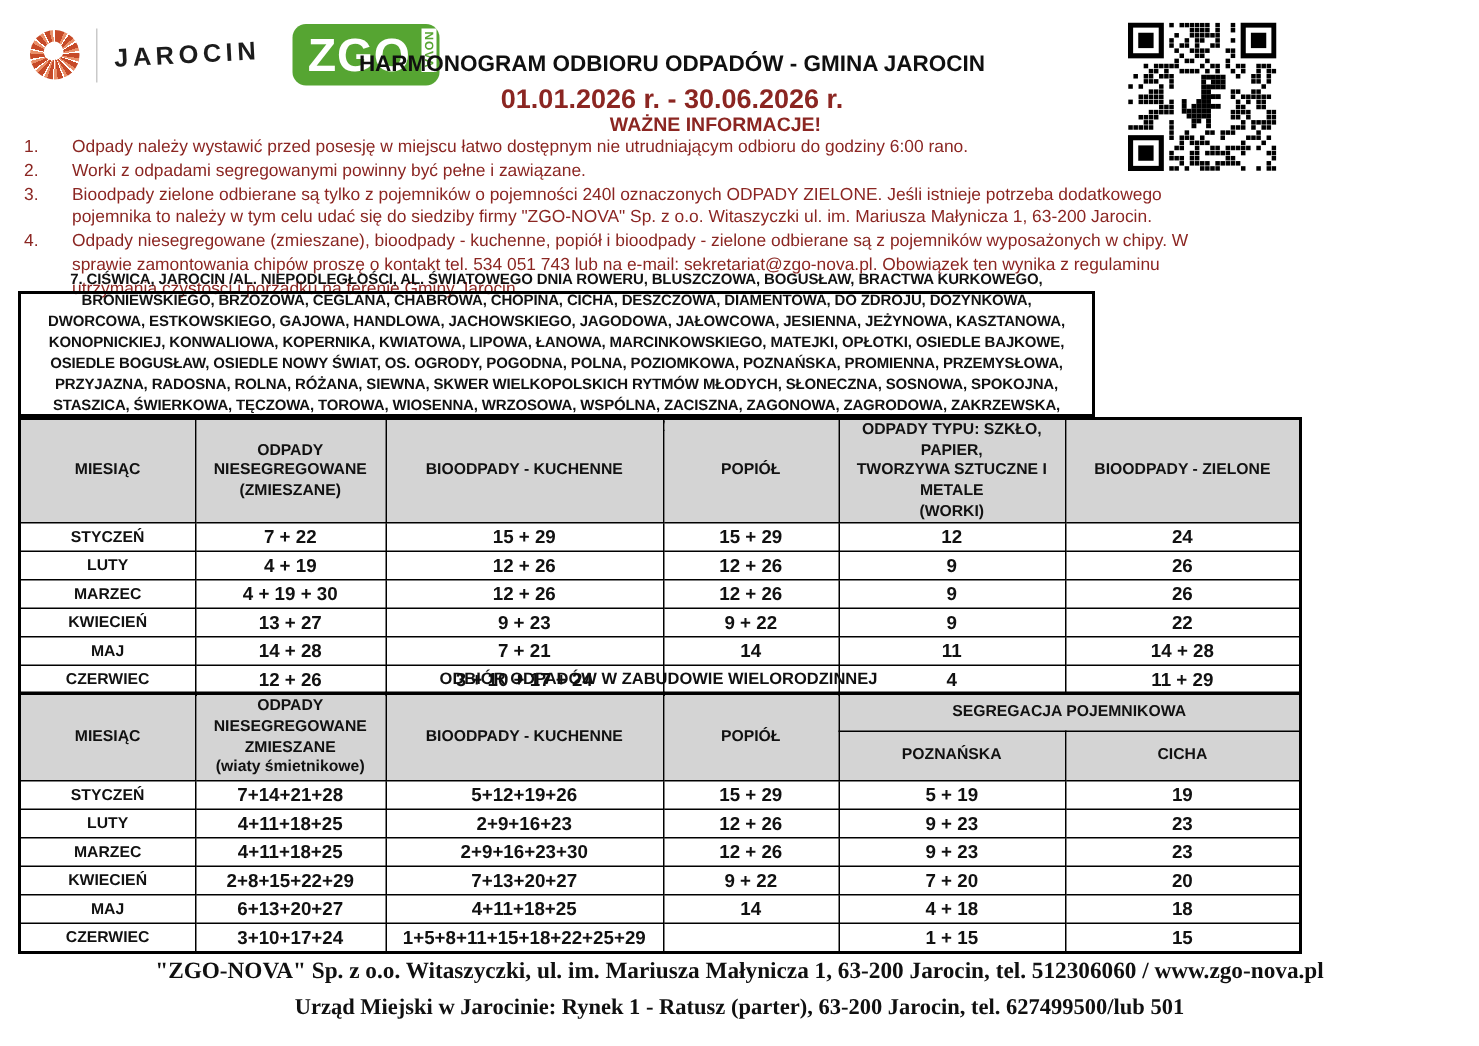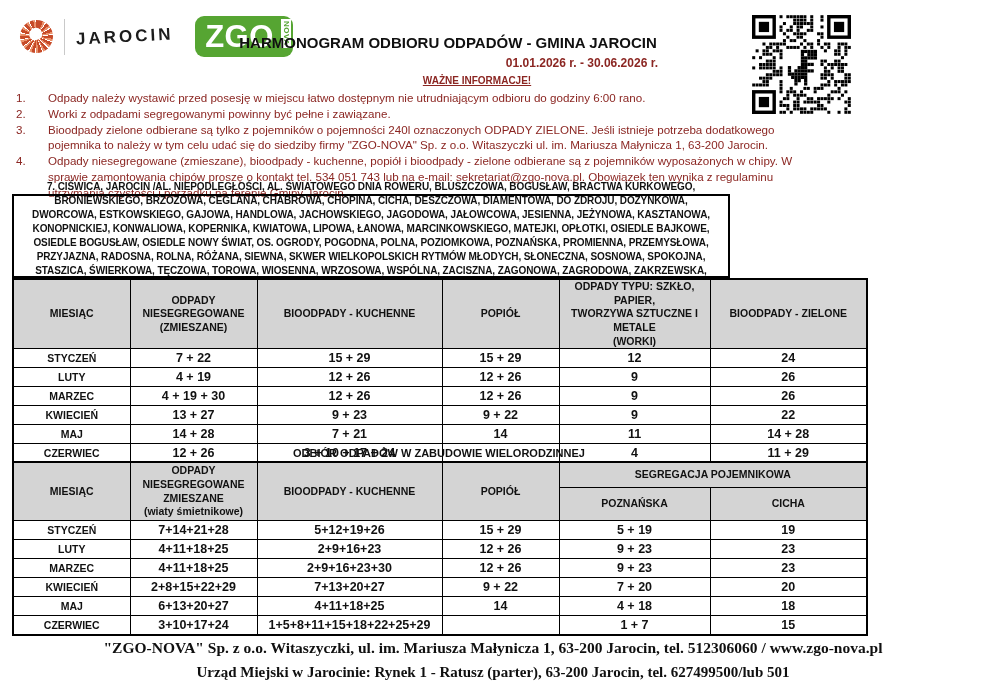--- a/index.html
+++ b/index.html
@@ -26,26 +26,26 @@
   .logo-divider{width:1px;height:36px;background:#c9c9c9;}
   .jarocin-text{font-size:17px;font-weight:bold;letter-spacing:3px;color:#1c1c1c;transform:rotate(-3deg);}
   .zgo-logo{position:relative;width:98px;height:41px;background:var(--green);border-radius:9px;
     display:flex;align-items:center;justify-content:center;margin-left:10px;flex:none;}
   .zgo-text{color:#fff;font-weight:bold;font-size:31px;letter-spacing:0.5px;line-height:1;padding-right:8px;}
   .zgo-nova{position:absolute;right:2px;top:3px;background:#fff;color:var(--green);
     font-size:8px;font-weight:bold;writing-mode:vertical-rl;line-height:1;padding:2px 1px;letter-spacing:0.5px;}
   
   .title-block{position:absolute;left:238px;top:34px;width:420px;text-align:center;}
   .title{font-size:15px;font-weight:bold;color:#101010;}
-  .date-range{font-size:12px;font-weight:bold;color:var(--red);margin-top:5px;text-align:right;}
+  .date-range{font-size:18px;font-weight:bold;color:var(--red);margin-top:5px;}
   
   .qr{position:absolute;left:752px;top:15px;width:99px;height:99px;}
   
   .info-heading{position:absolute;left:0;top:75px;width:954px;text-align:center;
-    font-size:10px;font-weight:bold;text-decoration:underline;color:var(--red);}
+    font-size:13px;font-weight:bold;color:var(--red);}
   .info-list{position:absolute;left:16px;top:90px;width:782px;}
   .info-item{display:flex;color:var(--red);font-size:11.6px;line-height:1.36;}
   .info-num{width:32px;flex:none;}
   .info-text{flex:1;}
   
   .area-box{position:absolute;left:12px;top:194px;width:718px;height:84px;box-sizing:border-box;
     border:2px solid #000;display:flex;align-items:center;justify-content:flex-start;padding:2px 8px;}
   .area-text{text-align:center;font-weight:bold;font-size:10px;line-height:1.4;letter-spacing:-0.1px;}
   
   table.sched{border-collapse:collapse;table-layout:fixed;width:854px;border:2px solid #000;}
@@ -572,21 +572,21 @@
           <td>4+11+18+25</td>
           <td>14</td>
           <td>4 + 18</td>
           <td>18</td>
         </tr>
         <tr>
           <td class="month">CZERWIEC</td>
           <td>3+10+17+24</td>
           <td>1+5+8+11+15+18+22+25+29</td>
           <td></td>
-          <td>1 + 7</td>
+          <td>1 + 15</td>
           <td>15</td>
         </tr>
       </tbody>
     </table>
   </div>
 
   <div class="footer">
     <div class="footer-line1">"ZGO-NOVA" Sp. z o.o.  Witaszyczki, ul. im. Mariusza Małynicza 1, 63-200 Jarocin, tel. 512306060  / www.zgo-nova.pl</div>
     <div class="footer-line2">Urząd Miejski w Jarocinie: Rynek 1 - Ratusz (parter), 63-200 Jarocin, tel. 627499500/lub 501</div>
   </div>

